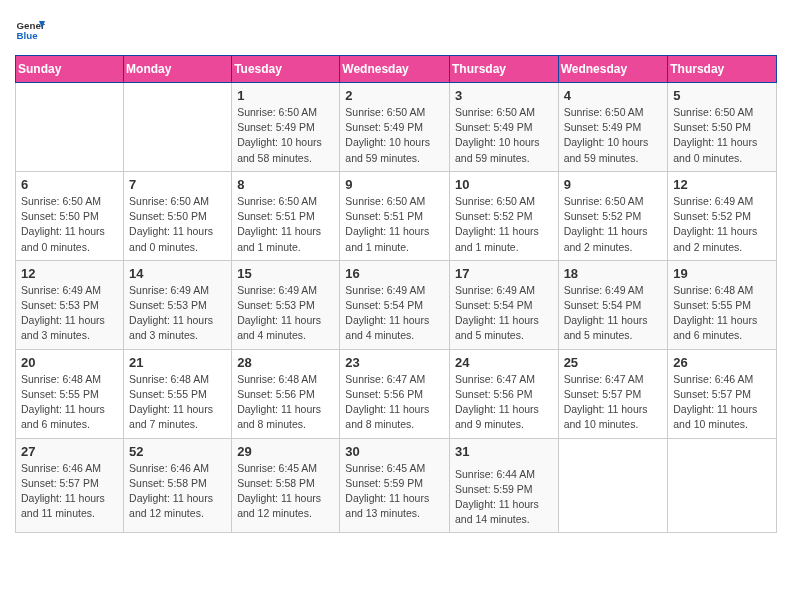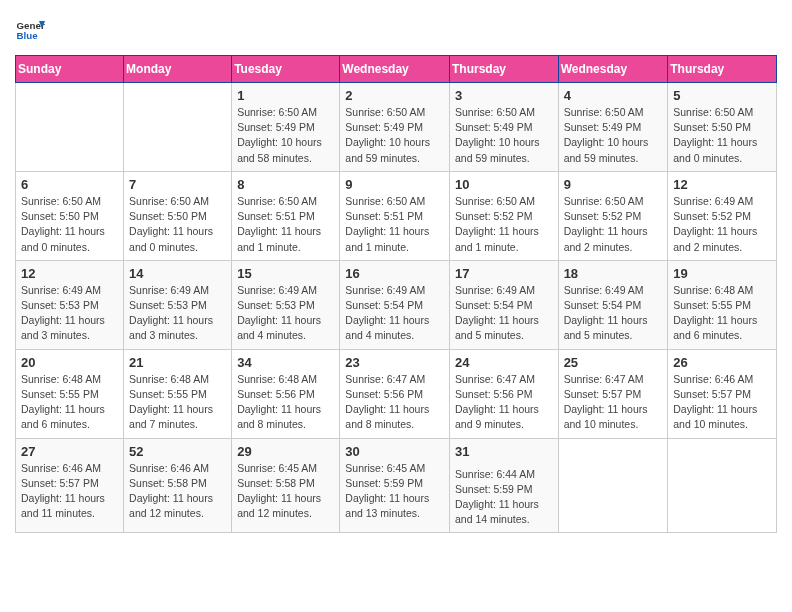--- a/index.html
+++ b/index.html
@@ -258,21 +258,21 @@
 and 6 minutes.</div>
         </td>
         <td>
           <span class="day-number">21</span>
           <div class="day-detail" style="white-space: pre-line;">Sunrise: 6:48 AM
 Sunset: 5:55 PM
 Daylight: 11 hours
 and 7 minutes.</div>
         </td>
         <td>
-          <span class="day-number">34</span>
+          <span class="day-number">28</span>
           <div class="day-detail" style="white-space: pre-line;">Sunrise: 6:48 AM
 Sunset: 5:56 PM
 Daylight: 11 hours
 and 8 minutes.</div>
         </td>
         <td>
           <span class="day-number">23</span>
           <div class="day-detail" style="white-space: pre-line;">Sunrise: 6:47 AM
 Sunset: 5:56 PM
 Daylight: 11 hours

